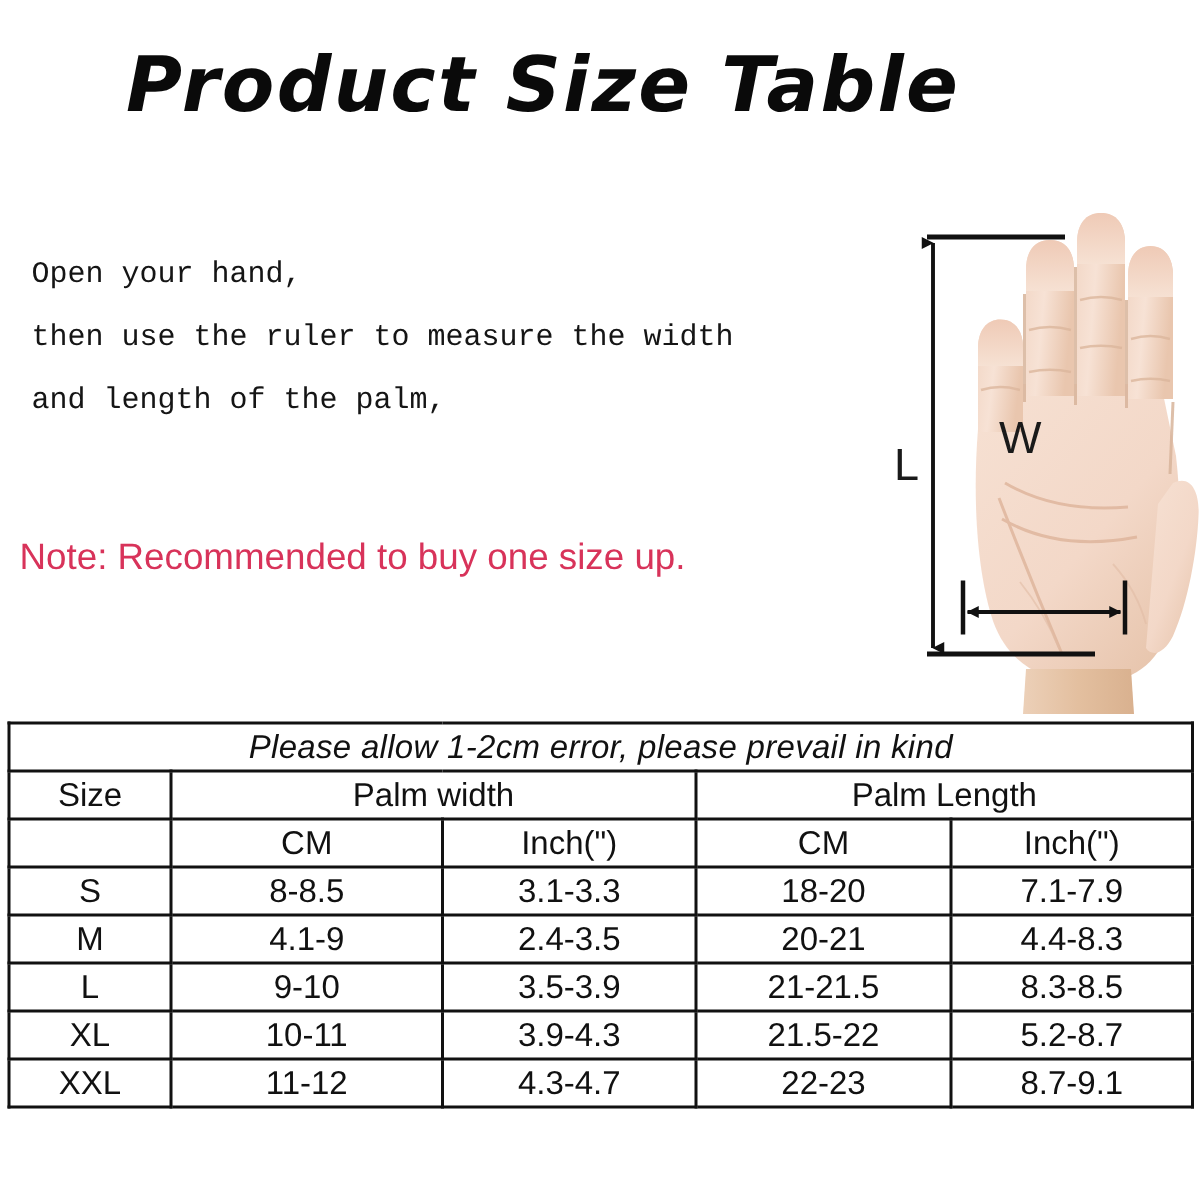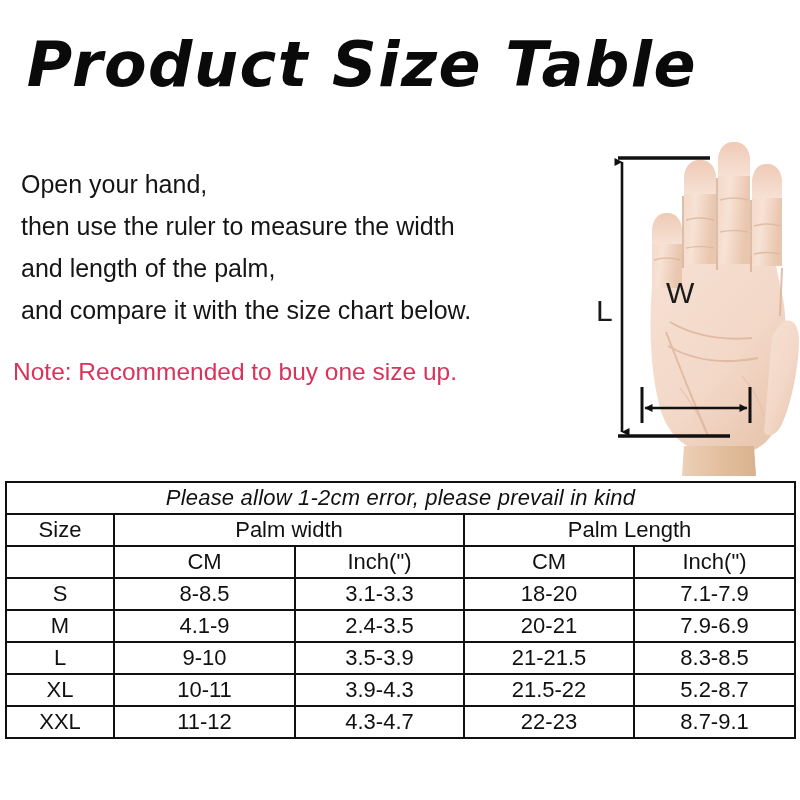--- a/index.html
+++ b/index.html
@@ -18,36 +18,36 @@
   
   .page-title {
     position: absolute;
     top: 28px;
     left: 0;
     width: 724px;
     text-align: center;
     font-family: "DejaVu Sans", sans-serif;
     font-style: italic;
     font-weight: 600;
-    font-size: 62px;
+    font-size: 51px;
     letter-spacing: 1.5px;
     color: #0a0a0a;
     white-space: nowrap;
   }
 
   
   .instructions {
     position: absolute;
     left: 21px;
     top: 163px;
     width: 560px;
   }
   .instructions .line {
-    font-family: Liberation Sans, sans-serif;
-    font-size: 25px;
+    font-family: Liberation Mono, monospace;
+    font-size: 20px;
     line-height: 42px;
     color: #151515;
     white-space: nowrap;
   }
   .note-line {
     position: absolute;
     left: 13px;
     top: 355px;
     font-family: "Liberation Sans", sans-serif;
     font-size: 24.5px;
@@ -141,21 +141,20 @@
 </style>
 </head>
 <body>
 
 <div class="page-title">Product Size Table</div>
 
 <div class="instructions">
   <div class="line">Open your hand,</div>
   <div class="line">then use the ruler to measure the width</div>
   <div class="line">and length of the palm,</div>
-  <div class="line">and compare it with the size chart below.</div>
 </div>
 <div class="note-line">Note: Recommended to buy one size up.</div>
 
 <div class="hand-figure">
 
   <div class="hand-photo">
     <svg width="178" height="340" viewBox="0 0 178 340" xmlns="http://www.w3.org/2000/svg">
       <defs>
         <linearGradient id="skin" x1="0" y1="0" x2="1" y2="0.3">
           <stop offset="0%" stop-color="#f2d7c6"></stop>
@@ -290,21 +289,21 @@
         <td class="body-cell">8-8.5</td>
         <td class="body-cell">3.1-3.3</td>
         <td class="body-cell">18-20</td>
         <td class="body-cell">7.1-7.9</td>
       </tr>
       <tr>
         <td class="body-cell">M</td>
         <td class="body-cell">4.1-9</td>
         <td class="body-cell">2.4-3.5</td>
         <td class="body-cell">20-21</td>
-        <td class="body-cell">7.9-6.9</td>
+        <td class="body-cell">4.4-8.3</td>
       </tr>
       <tr>
         <td class="body-cell">L</td>
         <td class="body-cell">9-10</td>
         <td class="body-cell">3.5-3.9</td>
         <td class="body-cell">21-21.5</td>
         <td class="body-cell">8.3-8.5</td>
       </tr>
       <tr>
         <td class="body-cell">XL</td>

